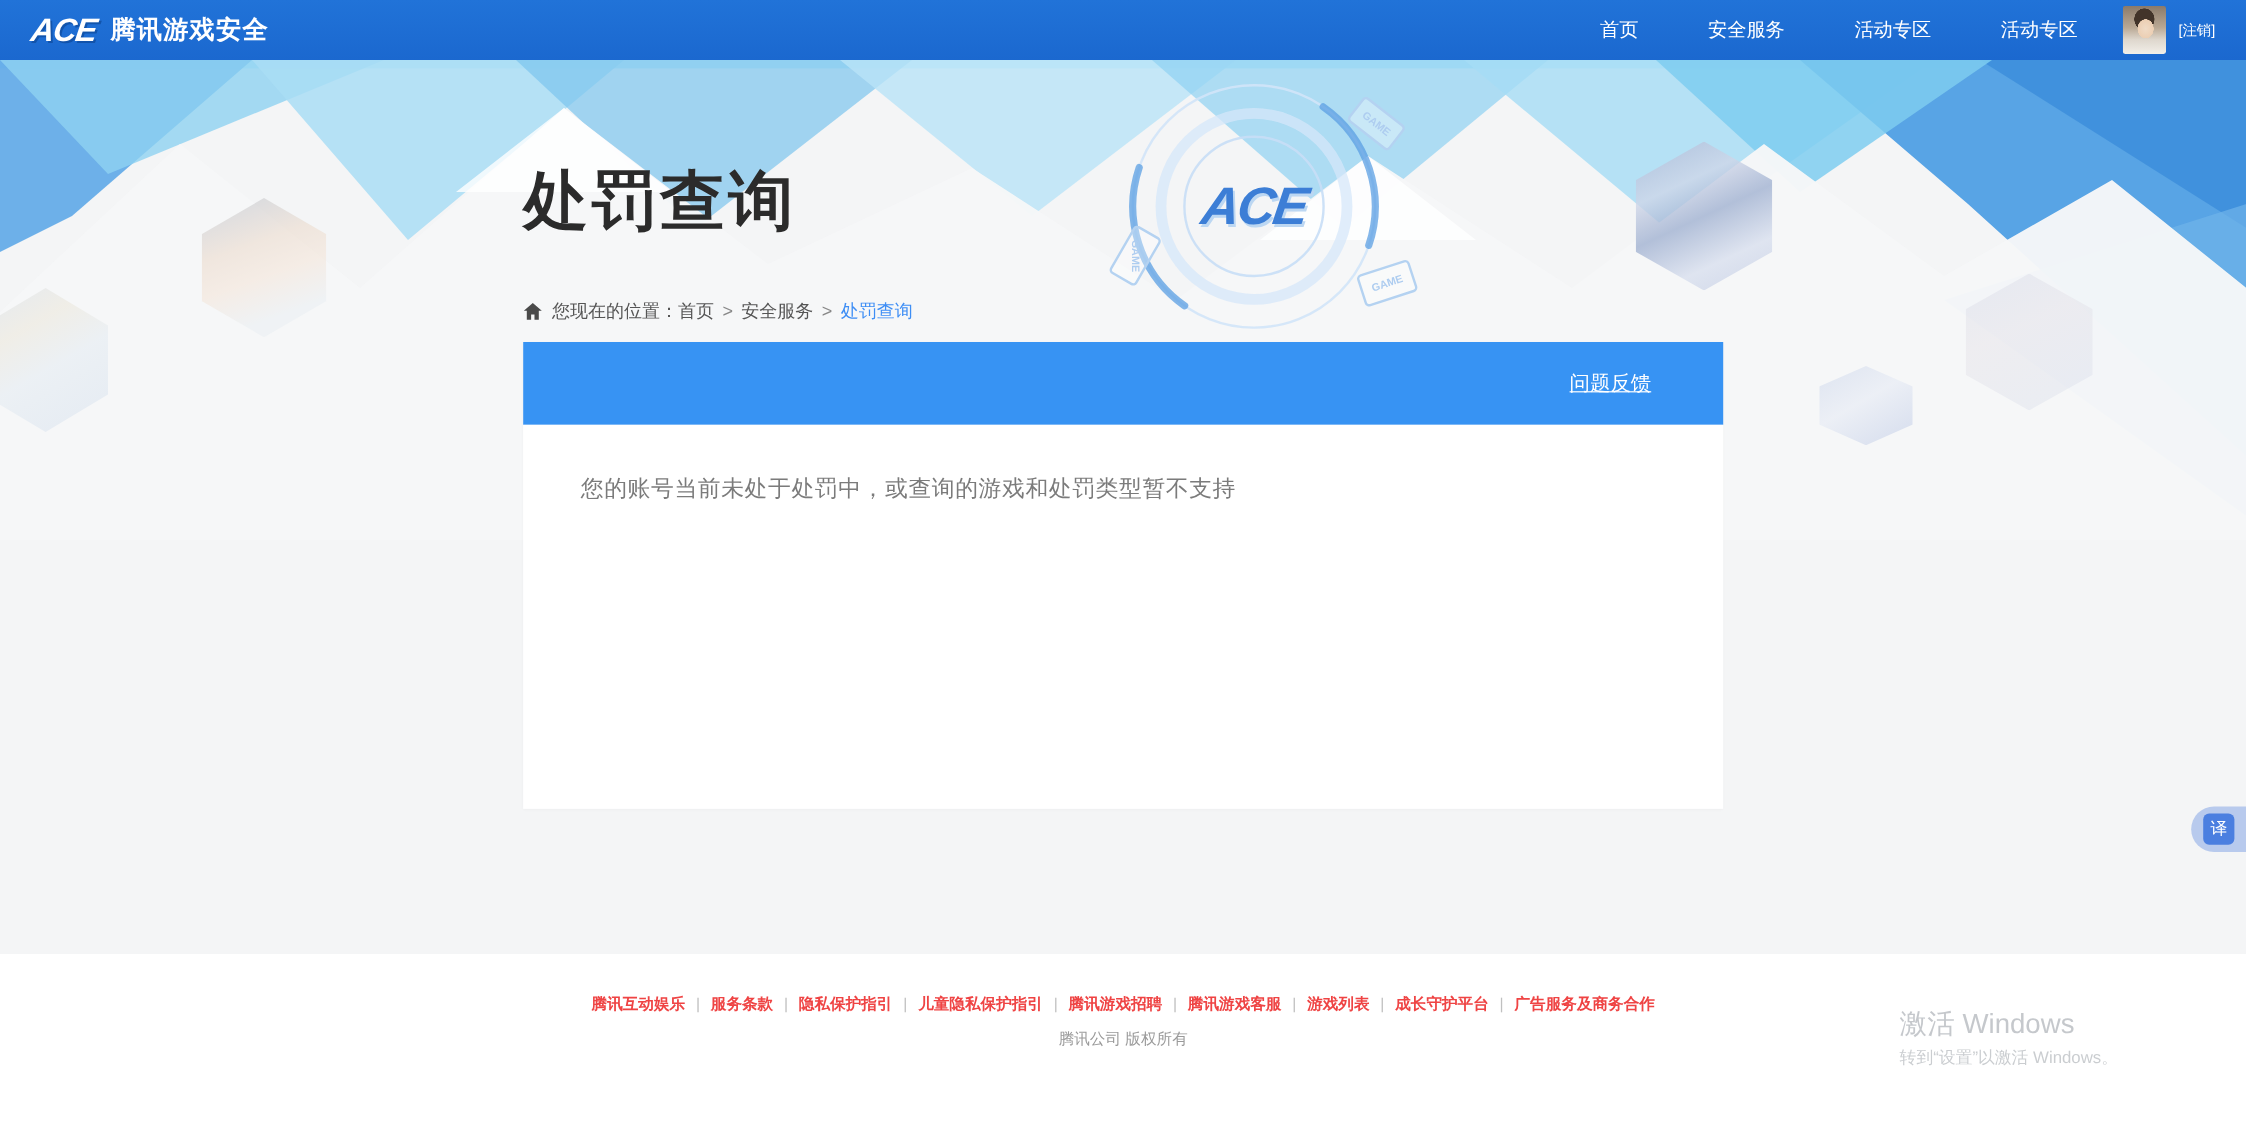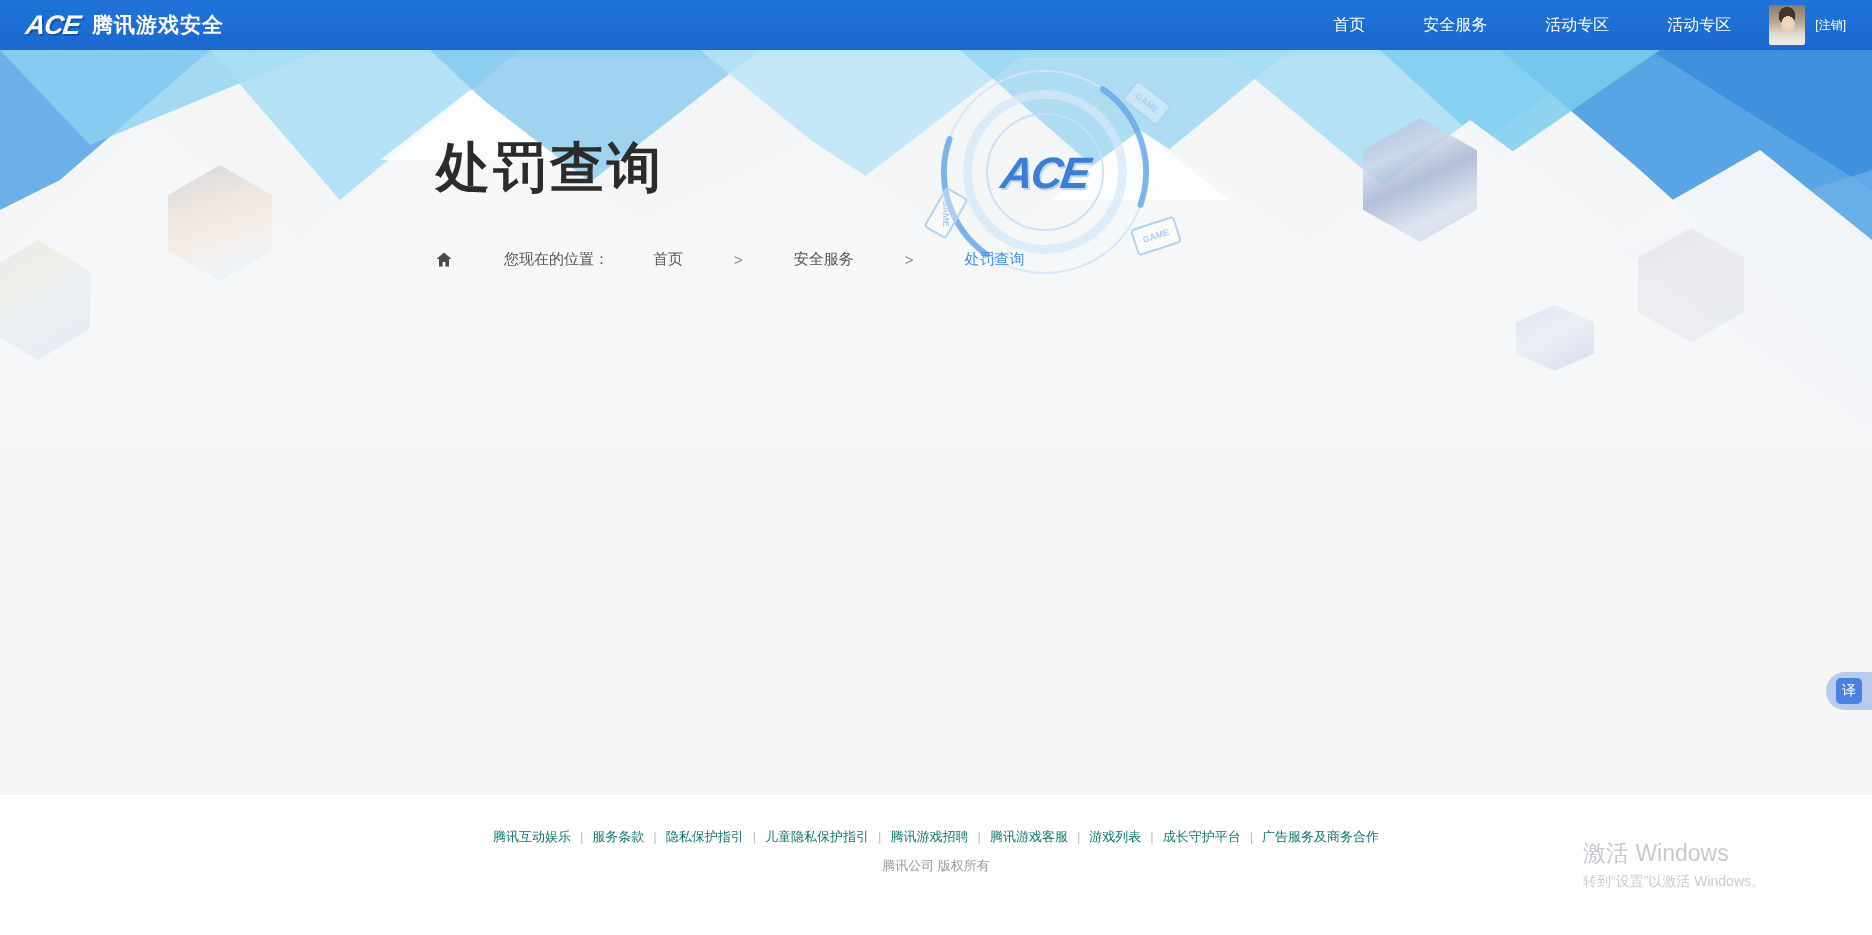--- a/index.html
+++ b/index.html
@@ -85,21 +85,21 @@
   .hex-small-char { left:1516px; top:255px; width:78px; height:66px; opacity:.55;
     background:linear-gradient(150deg,#c9d4ea 0%,#e4e9f4 45%,#b9c6e4 100%); }
 
   
   .page-title {
     position:absolute; left:436px; top:82px;
     font-size:54px; font-weight:bold; color:#2b2b2b; letter-spacing:3px;
   }
   .breadcrumb {
     position:absolute; left:436px; top:200px; display:flex; align-items:center;
-    font-size:15px; color:#555;gap:44px;
+    font-size:15px; color:#555;
   }
   .breadcrumb .home-ic { margin-right:8px; display:flex; }
   .crumb { color:#555; cursor:pointer; }
   .crumb-sep { color:#888; margin:0 7px; }
   .crumb-active { color:#3e8ef5; cursor:pointer; }
 
   
   .card { position:absolute; left:436px; top:235px; width:1000px; height:389px;
           box-shadow:0 1px 3px rgba(0,0,0,.04); }
   .card-header {
@@ -122,21 +122,21 @@
     width:26px; height:26px; border-radius:5px; background:#4b7fe0;
     color:#fff; font-size:14px; display:flex; align-items:center; justify-content:center;
   }
 
   
   .footer {
     position:absolute; left:0; top:795px; width:1872px; height:140px; background:#ffffff;
     text-align:center;
   }
   .footer-links { padding-top:33px; font-size:13px; color:#9a9a9a; }
-  .footer-links .flink { color:#0f766e; cursor:pointer; }
+  .footer-links .flink { color:#ef4444; cursor:pointer;font-weight:bold; }
   .footer-links .fsep { margin:0 9px; color:#c0c0c0; }
   .copyright { margin-top:9px; font-size:11px; color:#9e9e9e; letter-spacing:.4px; }
   .company { margin-top:11px; font-size:13px; color:#9a9a9a; }
 
   
   .watermark { position:absolute; left:1583px; top:838px; z-index:70; pointer-events:none; }
   .wm1 { font-size:23px; color:rgba(158,164,170,.6); }
   .wm2 { font-size:14px; color:rgba(158,164,170,.55); margin-top:4px; }
 </style>
 </head>
@@ -215,20 +215,28 @@
           </svg>
       </span>
       <span class="crumb-prefix">您现在的位置：</span>
       <span class="crumb">首页</span>
       <span class="crumb-sep">&gt;</span>
       <span class="crumb">安全服务</span>
       <span class="crumb-sep">&gt;</span>
       <span class="crumb-active">处罚查询</span>
     </div>
 
+    <div class="card">
+      <div class="card-header">
+        <span class="feedback-link">问题反馈</span>
+      </div>
+      <div class="card-body">
+        <div class="result-message">您的账号当前未处于处罚中，或查询的游戏和处罚类型暂不支持</div>
+      </div>
+    </div>
 
     <div class="translate-pill">
       <div class="translate-box">译</div>
     </div>
   </div>
 
   <div class="footer">
     <div class="footer-links">
       <span class="flink">腾讯互动娱乐</span><span class="fsep">|</span><span class="flink">服务条款</span><span class="fsep">|</span><span class="flink">隐私保护指引</span><span class="fsep">|</span><span class="flink">儿童隐私保护指引</span><span class="fsep">|</span><span class="flink">腾讯游戏招聘</span><span class="fsep">|</span><span class="flink">腾讯游戏客服</span><span class="fsep">|</span><span class="flink">游戏列表</span><span class="fsep">|</span><span class="flink">成长守护平台</span><span class="fsep">|</span><span class="flink">广告服务及商务合作</span>
     </div>

